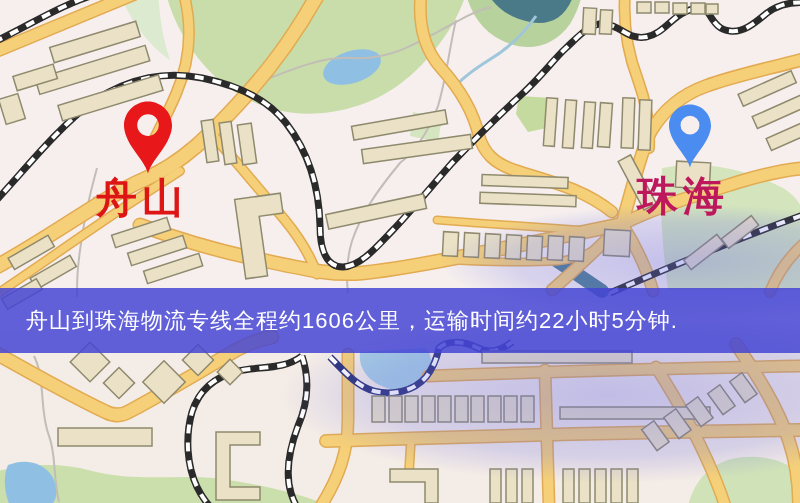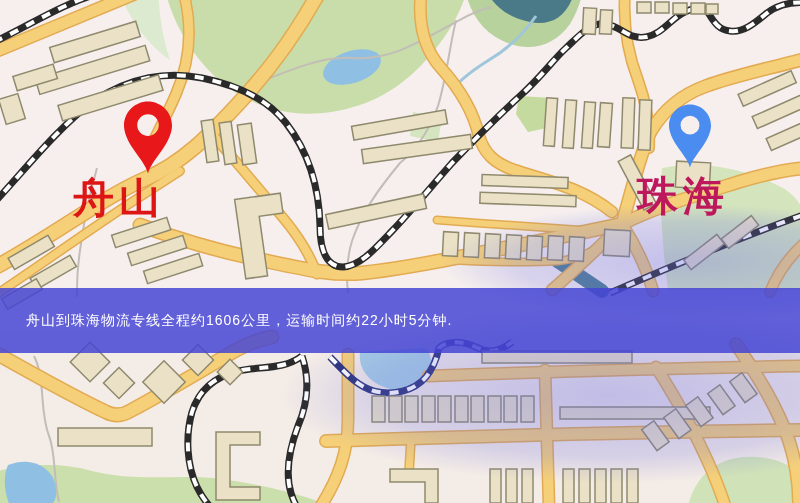--- a/index.html
+++ b/index.html
@@ -9,29 +9,29 @@
   }
   .map-svg{position:absolute;left:0;top:0;width:800px;height:503px;display:block;}
   .pin{position:absolute;}
   .pin svg{display:block;width:100%;height:100%;}
   .pin-origin{left:124px;top:101px;width:48px;height:73px;}
   .pin-destination{left:669px;top:103px;width:42px;height:66px;}
   .city-label{
     position:absolute;font-family:"DejaVu Serif","Liberation Serif",serif;
     font-weight:bold;font-size:41px;letter-spacing:5px;line-height:1;white-space:nowrap;
   }
-  .origin-label{left:73px;top:178px;color:#dd1515;}
+  .origin-label{left:96px;top:178px;color:#dd1515;}
   .destination-label{left:637px;top:176px;color:#be185d;}
   .route-banner{
     position:absolute;left:0;top:288px;width:800px;height:65px;
     background:rgba(68,68,212,0.84);
     display:flex;align-items:center;box-sizing:border-box;padding-left:26px;
   }
   .route-banner span{
-    color:#ffffff;font-size:14px;letter-spacing:1px;white-space:nowrap;
+    color:#ffffff;font-size:22px;letter-spacing:1px;white-space:nowrap;
   }
 </style>
 </head>
 <body>
 
 <div class="stage">
 
   <svg class="map-svg" viewBox="0 0 800 503" xmlns="http://www.w3.org/2000/svg">
     <defs>
       <radialGradient id="tint" cx="50%" cy="50%" r="50%">

